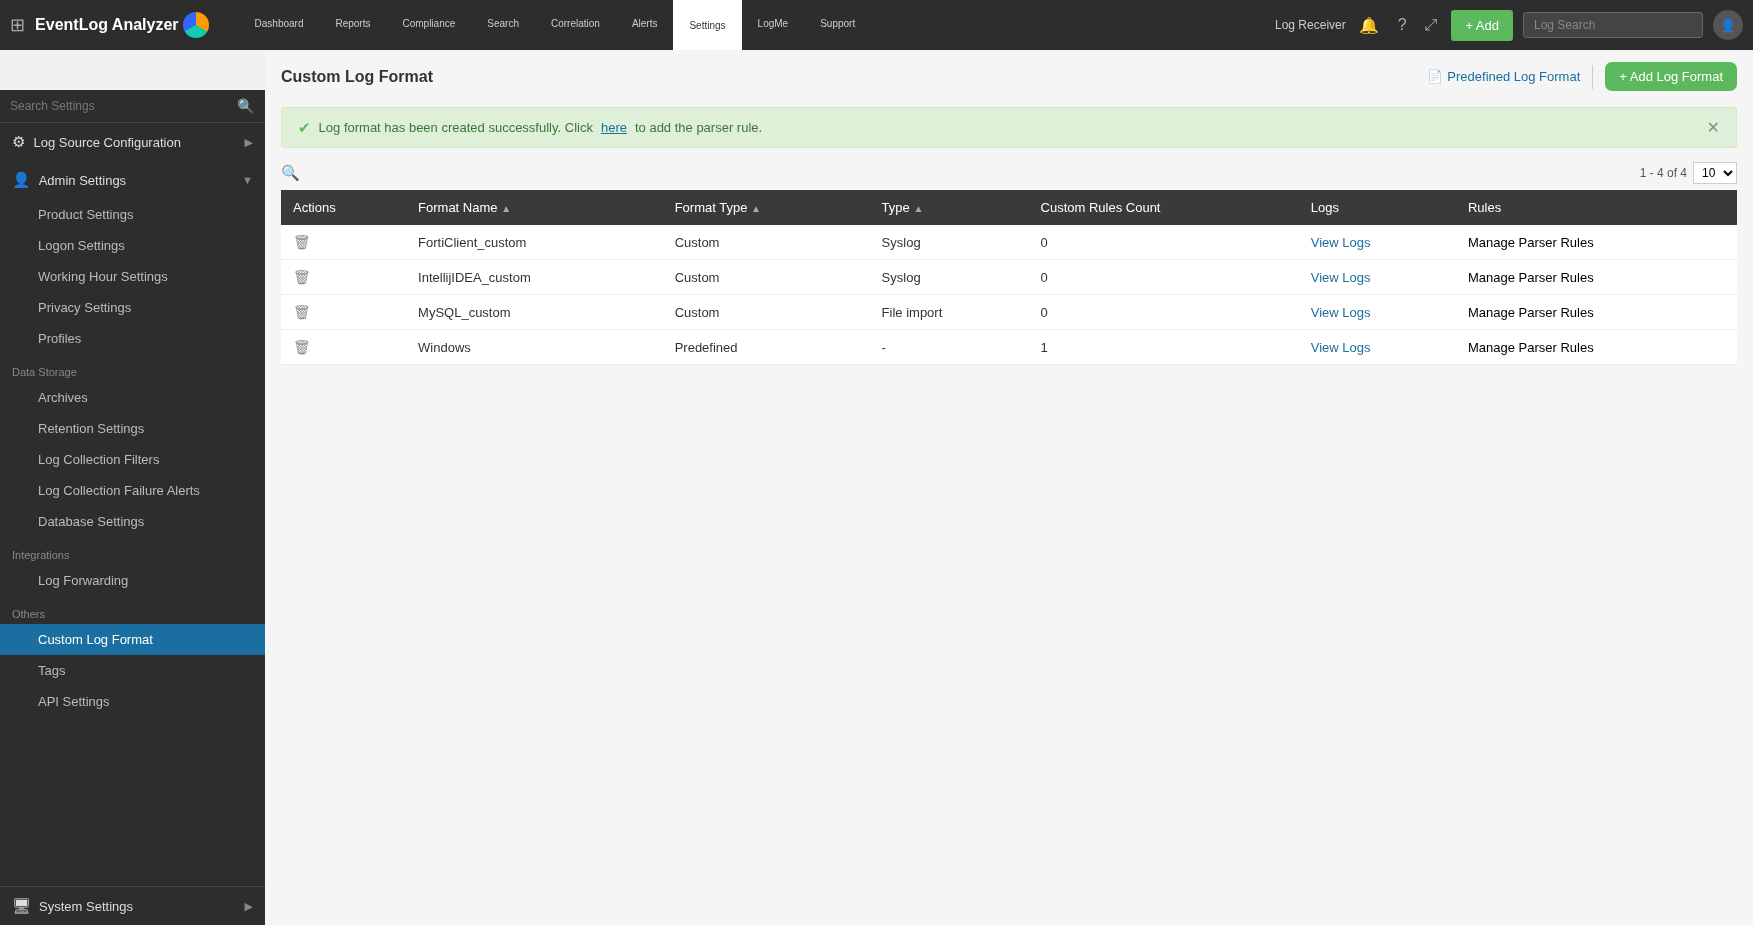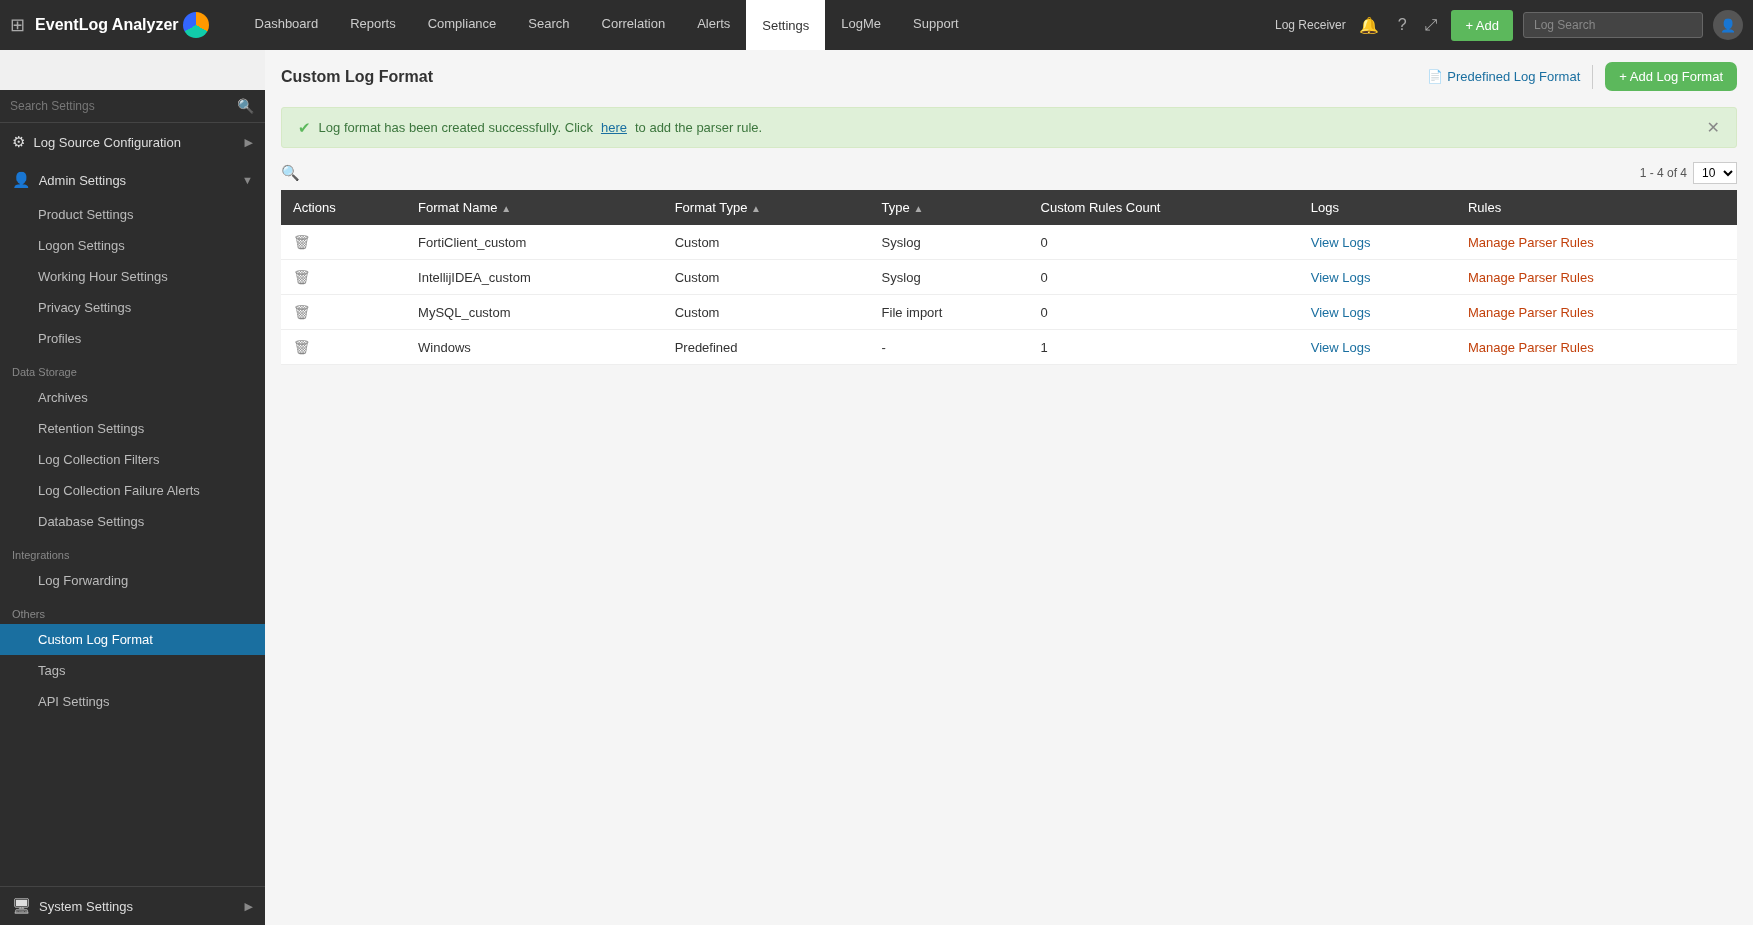--- a/index.html
+++ b/index.html
@@ -42,21 +42,21 @@
       align-items: center;
       flex: 1;
     }
     .nav-item {
       color: #ccc;
       padding: 0 16px;
       height: 50px;
       display: flex;
       align-items: center;
       cursor: pointer;
-      font-size: 13px;
+      font-size: 10px;
       border-bottom: 3px solid transparent;
     }
     .nav-item.active {
       color: #fff;
       background: #fff;
       color: #333;
       border-bottom: none;
     }
     .nav-right {
       display: flex;
@@ -291,21 +291,21 @@
       white-space: nowrap;
     }
     .data-table th .sort-icon { font-size: 10px; color: #aaa; }
     .data-table td {
       padding: 9px 12px;
       border-bottom: 1px solid #eee;
       color: #333;
     }
     .delete-icon { color: #888; font-size: 14px; cursor: pointer; }
     .view-logs-link { color: #1a6fa0; text-decoration: none; cursor: pointer; }
-    .manage-link { color: #c2410c; text-decoration: none; cursor: pointer; }
+    .manage-link { color: #000000; text-decoration: none; cursor: pointer; }
 
     
     .sidebar-bottom {
       margin-top: auto;
       border-top: 1px solid #444;
     }
   </style>
 </head>
 <body>
 

